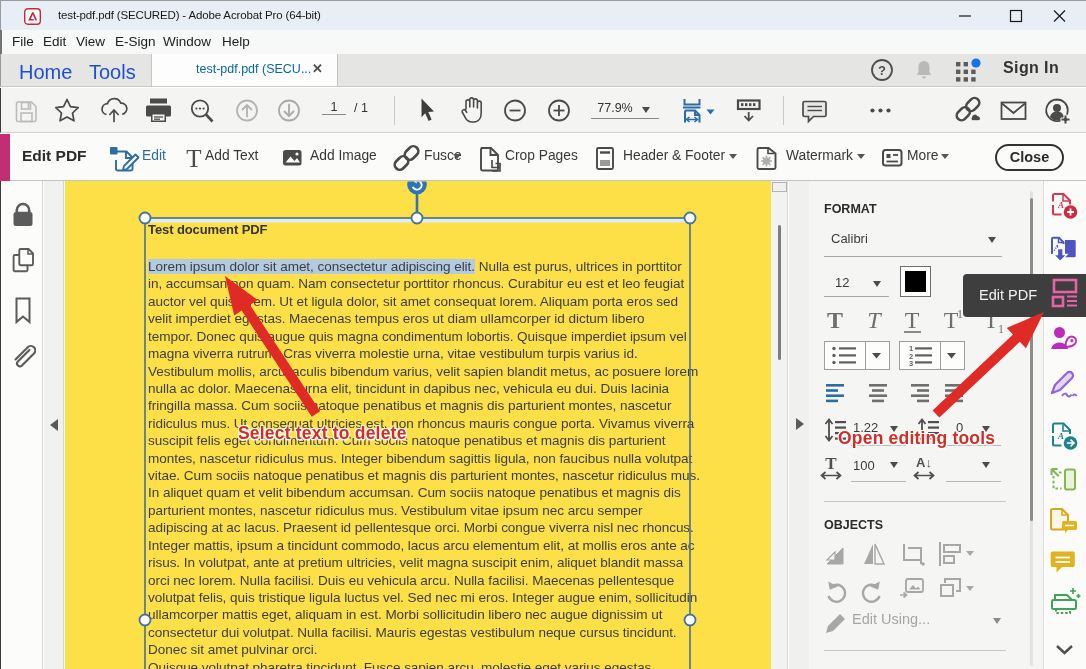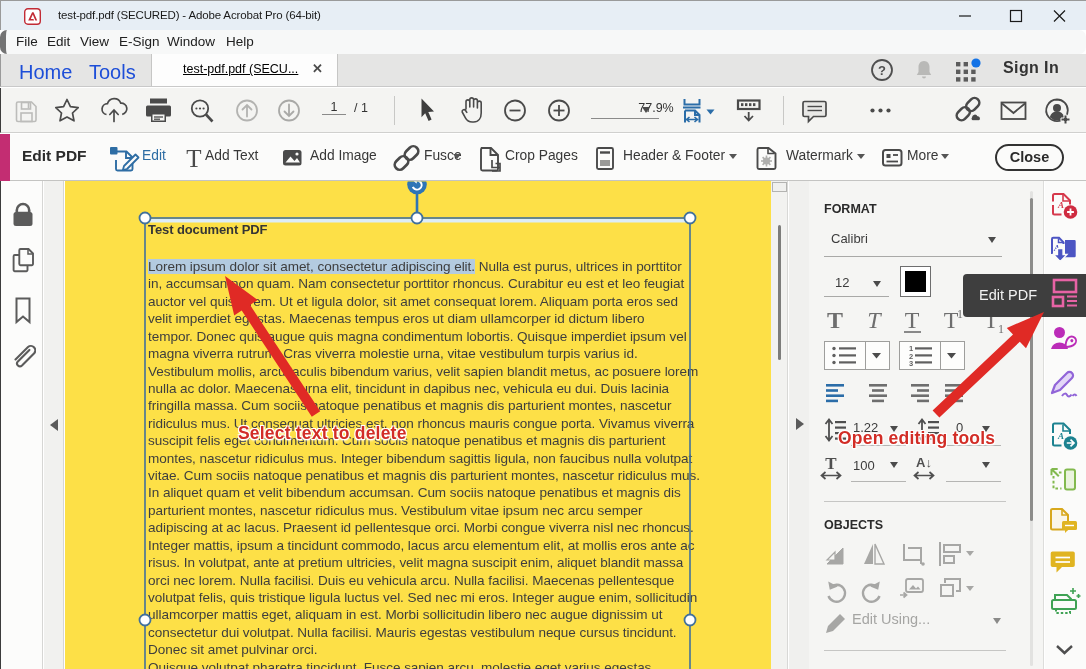--- a/index.html
+++ b/index.html
@@ -3,41 +3,41 @@
 <meta charset="utf-8">
 <style>
 * { margin:0; padding:0; box-sizing:border-box; }
 html,body { width:1086px; height:669px; overflow:hidden; }
 body { font-family:"Liberation Sans", sans-serif; position:relative; background:#fff; }
 .abs { position:absolute; }
 svg { display:block; }
 
 
 #titlebar { left:0; top:0; width:1086px; height:30px; background:#e7eef5; border-left:1px solid #9a9a9a; border-top:1px solid #9a9a9a; }
-#menubar  { left:0; top:30px; width:1086px; height:24px; background:#f7f8f8; border-left:6px solid #737373;border-radius:7px; }
+#menubar  { left:0; top:30px; width:1086px; height:24px; background:#f7f8f8; border-left:2px solid #737373; }
 #tabbar   { left:0; top:54px; width:1086px; height:33px; background:#e5e5e4; border-left:1px solid #9a9a9a; border-bottom:1px solid #c9c9c9; }
 #toolbar  { left:0; top:88px; width:1086px; height:45px; background:#f4f4f2; border-left:1px solid #3c3c3c; border-bottom:1px solid #d0d0ce; }
 #editbar  { left:0; top:134px; width:1086px; height:47px; background:#fbfbfa; border-bottom:1px solid #c4c4c2; }
 #content  { left:0; top:181px; width:1086px; height:488px; background:#fff; }
 
 .menu-item { position:absolute; top:4px; font-size:13.5px; color:#202020; }
 #title-text { position:absolute; left:57px; top:8px; font-size:11.5px; letter-spacing:-0.15px; color:#1a1a1a; }
 
 
 .tabtxt { position:absolute; font-size:20px; color:#1d4ed8; }
 #activetab { position:absolute; left:150px; top:0; width:187px; height:32px; background:#fdfdfd; border-left:1px solid #c6c6c5; border-right:1px solid #c6c6c5; }
-#activetab .t { position:absolute; left:31px; top:8px; font-size:12.5px; color:#000000;text-decoration:underline; }
+#activetab .t { position:absolute; left:44px; top:8px; font-size:12.5px; color:#0369a1; }
 #activetab .x { position:absolute; left:160px; top:7px; font-size:13px; color:#4b4b4b; font-weight:bold; }
 #signin { position:absolute; left:1002px; top:5px; font-size:16px; letter-spacing:0.4px; font-weight:bold; color:#323232; }
 
 
 .sep { position:absolute; width:1px; background:#c8c8c6; }
 #pgnum { position:absolute; left:322px; top:100px; width:24px; text-align:center; font-size:12.5px; color:#333; border-bottom:1px solid #8a8a8a; }
 #pgtot { position:absolute; left:354px; top:101px; font-size:12.5px; color:#333; }
-#zoomtxt { position:absolute; left:594px; top:101px; width:42px; font-size:12.5px; color:#333; text-align:center;margin-left:41px; }
+#zoomtxt { position:absolute; left:594px; top:101px; width:42px; font-size:12.5px; color:#333; text-align:center; }
 #zoomline { position:absolute; left:591px; top:118px; width:68px; height:1px; background:#8a8a8a; }
 
 
 #accent { position:absolute; left:0; top:0; width:10px; height:47px; background:#c32d72; }
 #editpdf-label { position:absolute; left:22px; top:13px; font-size:15.5px; font-weight:bold; color:#2b2b2b; }
 .ebtxt { position:absolute; top:14px; font-size:13.8px; color:#383838; }
 .ebtxt.blue { color:#2e6da4; }
 #closebtn { position:absolute; left:995px; top:10px; width:69px; height:27px; border:2px solid #323232; border-radius:14px; background:#fbfbfa; text-align:center; font-size:14.5px; font-weight:bold; color:#2b2b2b; line-height:23px; }
 
 

